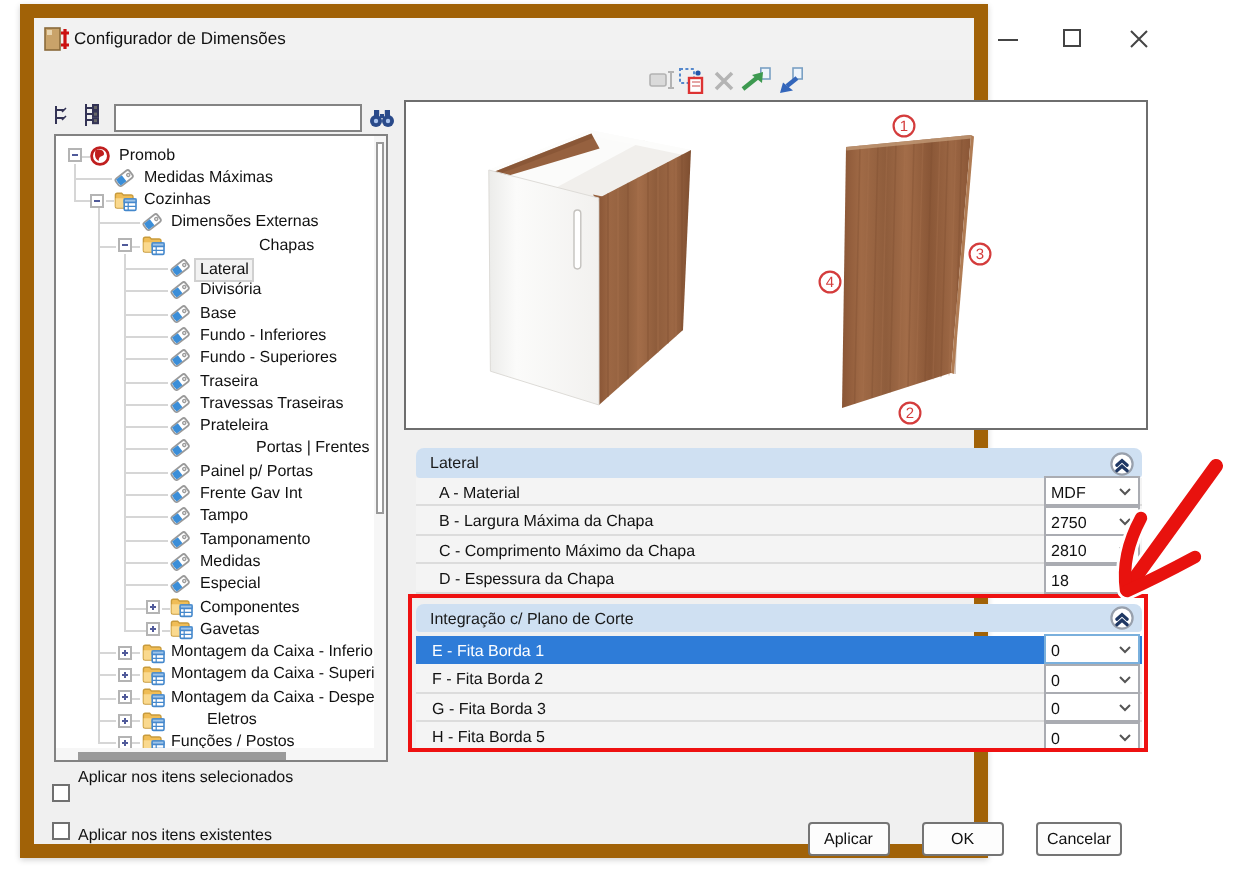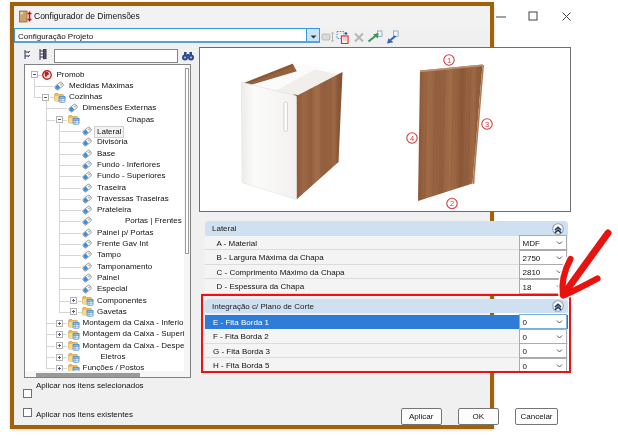--- a/index.html
+++ b/index.html
@@ -1,19 +1,19 @@
 <!DOCTYPE html>
 <html><head>
 <meta charset="utf-8">
 <style>
   html,body{margin:0;padding:0;background:#ffffff;width:618px;height:436px;overflow:hidden;}
   *{box-sizing:border-box;}
   body{font-family:"Liberation Sans", sans-serif;-webkit-font-smoothing:antialiased;}
   .abs{position:absolute;}
-  .dlg{position:absolute;left:10px;top:2px;width:484px;height:427px;background:#f0f0f0;border:4px solid #a16207;box-shadow:0 1px 3px rgba(0,0,0,0.18);}
+  .dlg{position:absolute;left:10px;top:2px;width:484px;height:427px;background:#f0f0f0;border:7px solid #a16207;box-shadow:0 1px 3px rgba(0,0,0,0.18);}
   .titlebar{position:absolute;left:0;top:0;width:100%;height:21px;background:#f2f2f2;}
   .title-text{position:absolute;left:20px;top:5px;font-size:8.5px;color:#111;}
   .cap-btn{position:absolute;top:0;width:30px;height:21px;color:#333;text-align:center;}
   .tree-label{position:absolute;font-size:8px;color:#111;white-space:nowrap;line-height:10px;transform:translateY(-5px);}
   .gridrow{position:absolute;left:190.5px;width:363.5px;height:14.6px;background:#f4f4f4;border-bottom:1px solid #dcdcdc;}
   .gridrow .lbl{position:absolute;left:12px;top:3px;font-size:8px;color:#111;}
   .cell{position:absolute;left:314px;top:-0.5px;width:48.5px;height:15.1px;background:#fff;border:1px solid #aaacb2;}
   .cell .v{position:absolute;left:3px;top:3px;font-size:8px;color:#111;}
   .chev{position:absolute;right:3px;top:5px;width:7px;height:5px;}
   .sechdr{position:absolute;left:190.5px;width:363.5px;height:14.5px;background:#cfe0f2;border-radius:4px 4px 2px 2px;}
@@ -38,28 +38,20 @@
           <path d="M10 11 L20 11" stroke="#444" stroke-width="1"></path>
         </svg></div>
     <div class="cap-btn" style="left:504px;"><svg width="30" height="21">
           <rect x="11" y="6" width="8" height="8" fill="none" stroke="#444" stroke-width="1"></rect>
         </svg></div>
     <div class="cap-btn" style="left:537px;"><svg width="30" height="21">
           <path d="M11.5 6.5 L19.5 14.5 M19.5 6.5 L11.5 14.5" stroke="#444" stroke-width="1"></path>
         </svg></div>
   </div>
 
-  <div class="abs" style="left:0;top:21.5px;width:306px;height:15px;background:#fff;border:1px solid #3a99dd;border-bottom:2px solid #56a0dc;">
-    <div class="abs" style="left:3px;top:3px;font-size:8px;color:#111;">Configuração Projeto</div>
-    <div class="abs" style="right:0;top:0;width:13px;height:12.5px;background:#cce4f7;border-left:1px solid #3a99dd;">
-      <svg width="13" height="13">
-          <path d="M3.5 5.5 L6.5 8.5 L9.5 5.5 Z" fill="#333"></path>
-        </svg>
-    </div>
-  </div>
 
   <svg class="abs" style="left:307px;top:24px" width="100" height="14" viewBox="0 0 100 14">
 
     <g opacity="0.95">
       <rect x="1" y="4" width="8" height="6" rx="1" fill="#d9d9d9" stroke="#b0b0b0" stroke-width="0.8"></rect>
       <path d="M11.5 3 L11.5 11 M10 3 L13 3 M10 11 L13 11" stroke="#b0b0b0" stroke-width="1"></path>
     </g>
 
     <g>
       <rect x="16" y="1.5" width="7" height="7" fill="none" stroke="#5588cc" stroke-width="1" stroke-dasharray="1.5 1.2"></rect>
@@ -292,21 +284,21 @@
    </g>
   </svg>
         <div class="tree-label" style="left:72.5px;top:201.60000000000002px;">Tamponamento</div>
         <svg class="abs" style="left:57.5px;top:207.9px" width="10" height="10" viewBox="0 0 10 10">
    <g transform="rotate(-38 5 5)">
     <rect x="0.7" y="2.8" width="8.6" height="4.6" rx="1.2" fill="#fff" stroke="#9a9a9a" stroke-width="0.9"></rect>
     <path d="M1.4 3.2 L5 3.2 L5 7 L1.4 7 Q0.9 5.1 1.4 3.2 Z" fill="#3b8ed8"></path>
     <circle cx="7.6" cy="5.1" r="0.8" fill="#e8e8e8" stroke="#9a9a9a" stroke-width="0.6"></circle>
    </g>
   </svg>
-        <div class="tree-label" style="left:72.5px;top:212.9px;">Painel</div>
+        <div class="tree-label" style="left:72.5px;top:212.9px;">Medidas</div>
         <svg class="abs" style="left:57.5px;top:219.20000000000002px" width="10" height="10" viewBox="0 0 10 10">
    <g transform="rotate(-38 5 5)">
     <rect x="0.7" y="2.8" width="8.6" height="4.6" rx="1.2" fill="#fff" stroke="#9a9a9a" stroke-width="0.9"></rect>
     <path d="M1.4 3.2 L5 3.2 L5 7 L1.4 7 Q0.9 5.1 1.4 3.2 Z" fill="#3b8ed8"></path>
     <circle cx="7.6" cy="5.1" r="0.8" fill="#e8e8e8" stroke="#9a9a9a" stroke-width="0.6"></circle>
    </g>
   </svg>
         <div class="tree-label" style="left:72.5px;top:224.20000000000002px;">Especial</div>
         <div class="abs" style="left:45.5px;top:232px;width:7px;height:7px;background:#fff;border:1px solid #b4b4b4;">
           <div class="abs" style="left:1px;top:2px;width:3px;height:1px;background:#505a9a;"></div>

